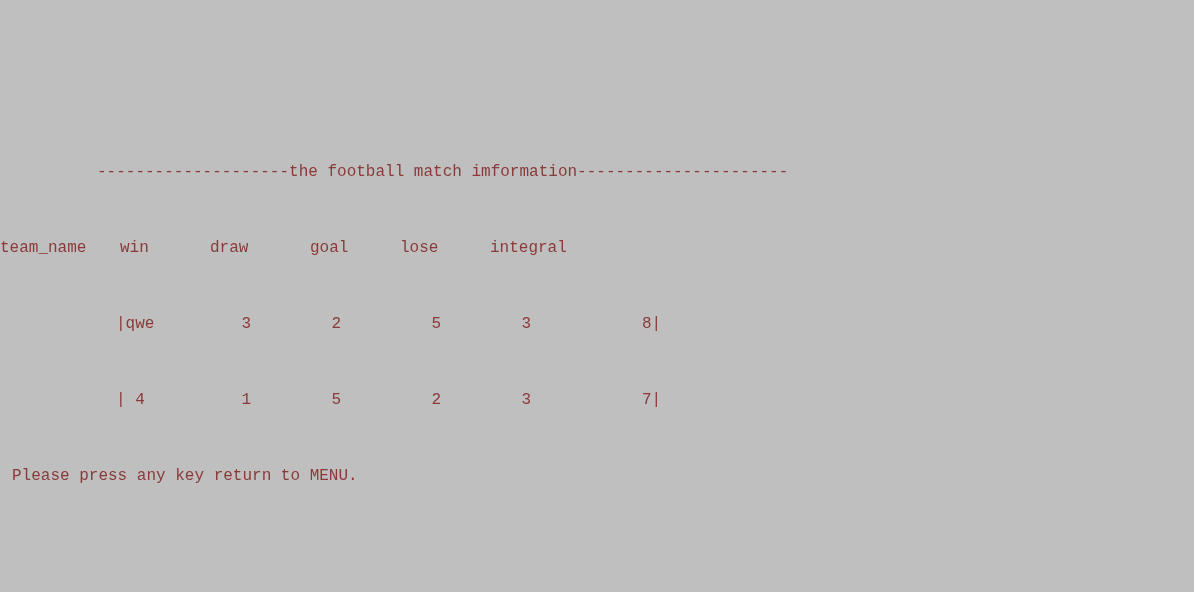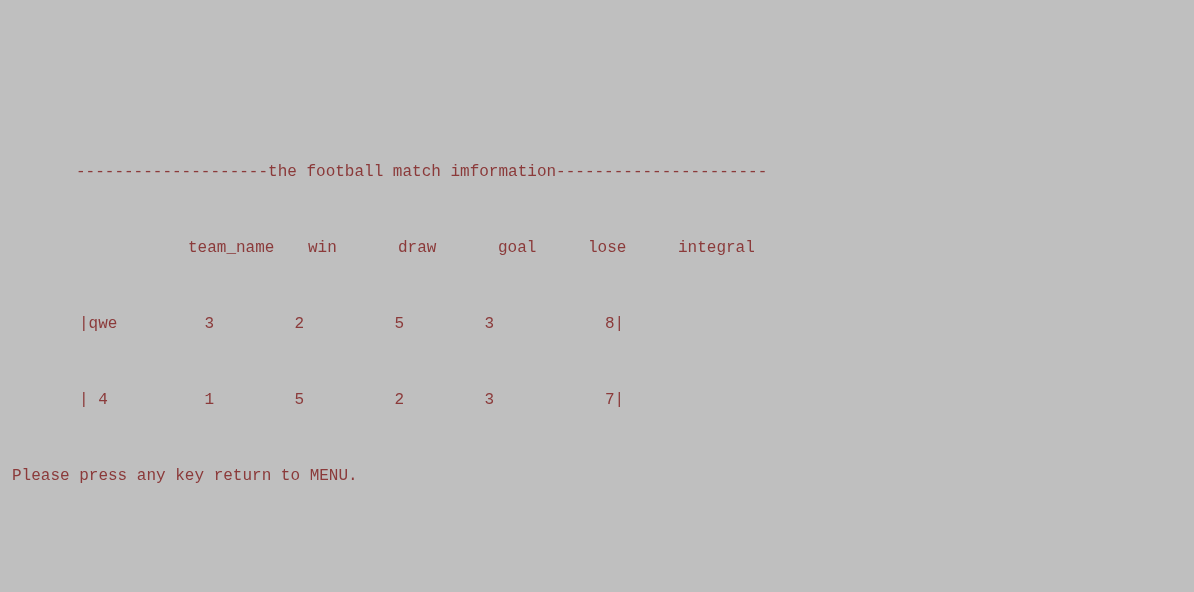--- a/index.html
+++ b/index.html
@@ -16,27 +16,26 @@
       height: 592px;
       overflow: hidden;
       padding-top: 80px;
       white-space: pre;
     }
     .line {
       line-height: 40px;
       height: 40px;
     }
     .title-line {
-      padding-left: 76px;
+      padding-left: 97px;
     }
     .header-line {
-      padding-left: 188px;
     }
     .data-line {
-      padding-left: 79px;
+      padding-left: 116px;
     }
     .prompt-line {
       padding-left: 12px;
     }
     .col {
       display: inline-block;
     }
     .col-name {
       width: 120px;
     }

